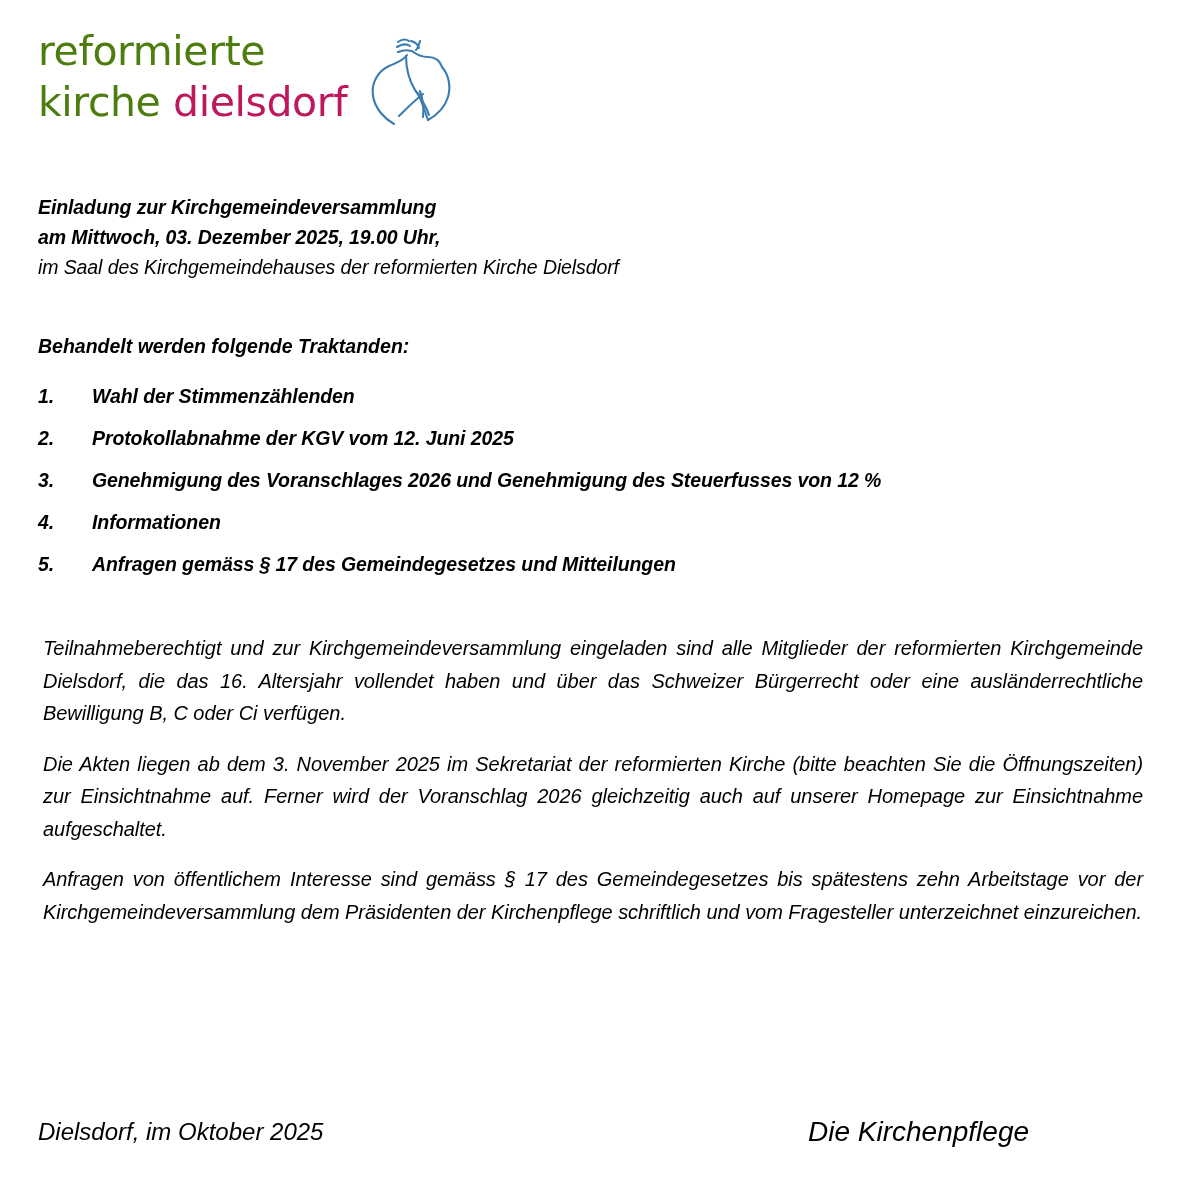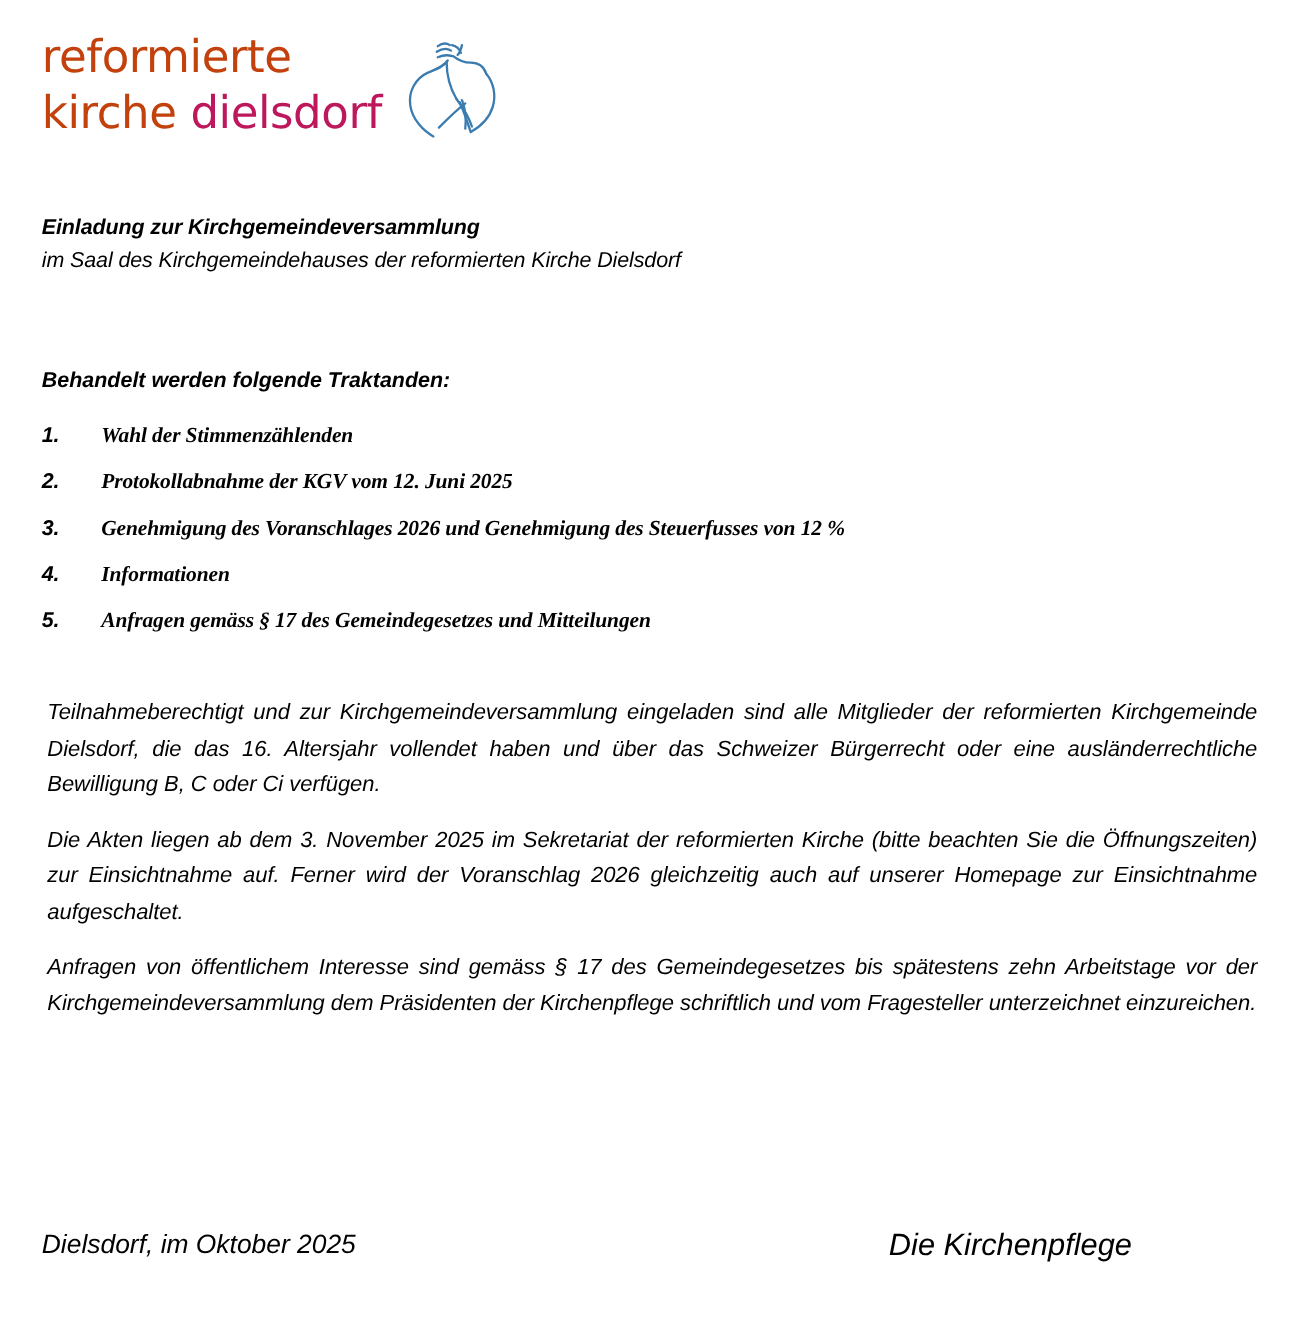--- a/index.html
+++ b/index.html
@@ -29,21 +29,21 @@
     font-size: 41px;
     line-height: 51px;
     letter-spacing: -0.4px;
     font-weight: 400;
     white-space: nowrap;
   }
   .logo-line {
     display: block;
     white-space: nowrap;
   }
-  .word-blue { color: #c2410c; }
+  .word-blue { color: #4d7c0f; }
   .word-dark { color: #be185d; }
   .logo-mark {
     margin-left: 18px;
     margin-top: 2px;
     width: 96px;
     height: 112px;
     flex: none;
   }
 
   
@@ -99,21 +99,21 @@
     font-weight: 700;
     font-size: 19.5px;
     line-height: 26px;
     letter-spacing: -0.1px;
     white-space: nowrap;
   }
   .agenda-num {
     width: 54px;
     flex: none;
   }
-  .agenda-text { flex: 1 1 auto; font-family: Liberation Serif, serif; }
+  .agenda-text { flex: 1 1 auto; }
 
   .body-block {
     position: absolute;
     top: 632px;
     left: 0;
     width: 1105px;
   }
   .para {
     font-style: italic;
     font-weight: 400;
@@ -179,20 +179,21 @@
       <path d="M34 88 C42 80, 50 72, 58 66"></path>
       <path d="M55 63 C58 71, 59 80, 58 89"></path>
     </g>
   </svg>
 </div>
 
 <div class="doc">
 
   <div class="heading-block">
     <div class="h-line h-bold">Einladung zur Kirchgemeindeversammlung</div>
+    <div class="h-line h-bold">am Mittwoch, 03. Dezember 2025, 19.00 Uhr,</div>
     <div class="h-line h-reg">im Saal des Kirchgemeindehauses der reformierten Kirche Dielsdorf</div>
   </div>
 
   <div class="traktanden-title">Behandelt werden folgende Traktanden:</div>
 
   <ol class="agenda">
     <li class="agenda-item">
       <span class="agenda-num">1.</span>
       <span class="agenda-text">Wahl der Stimmenzählenden</span>
     </li>

